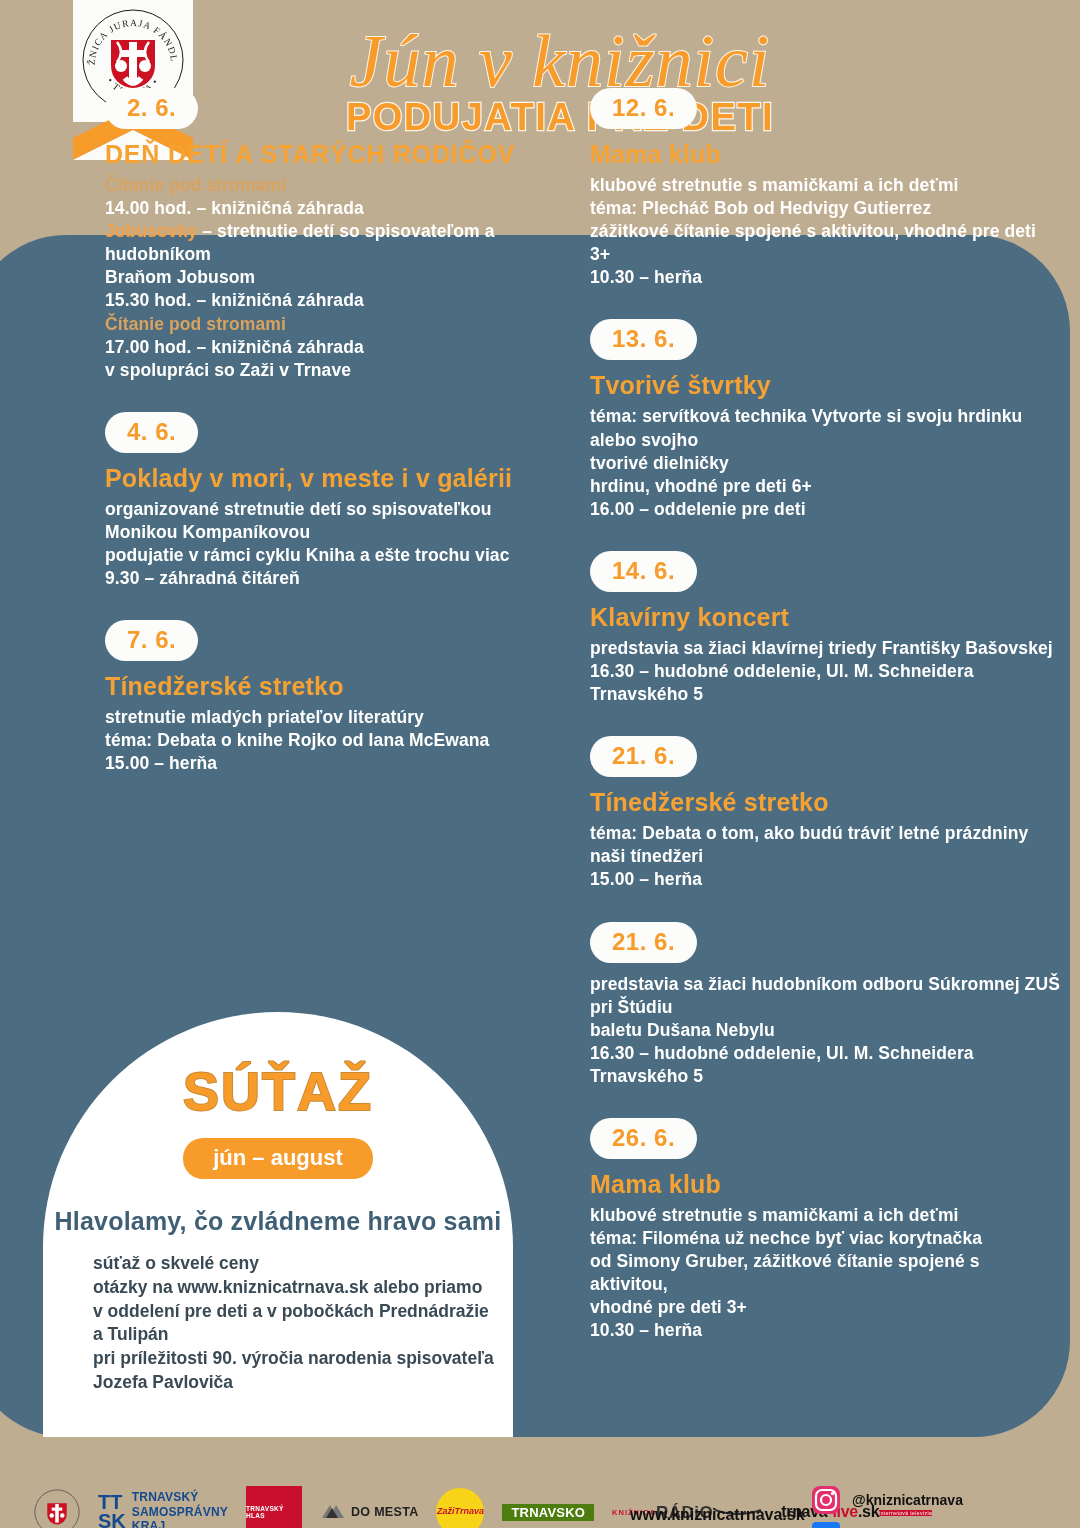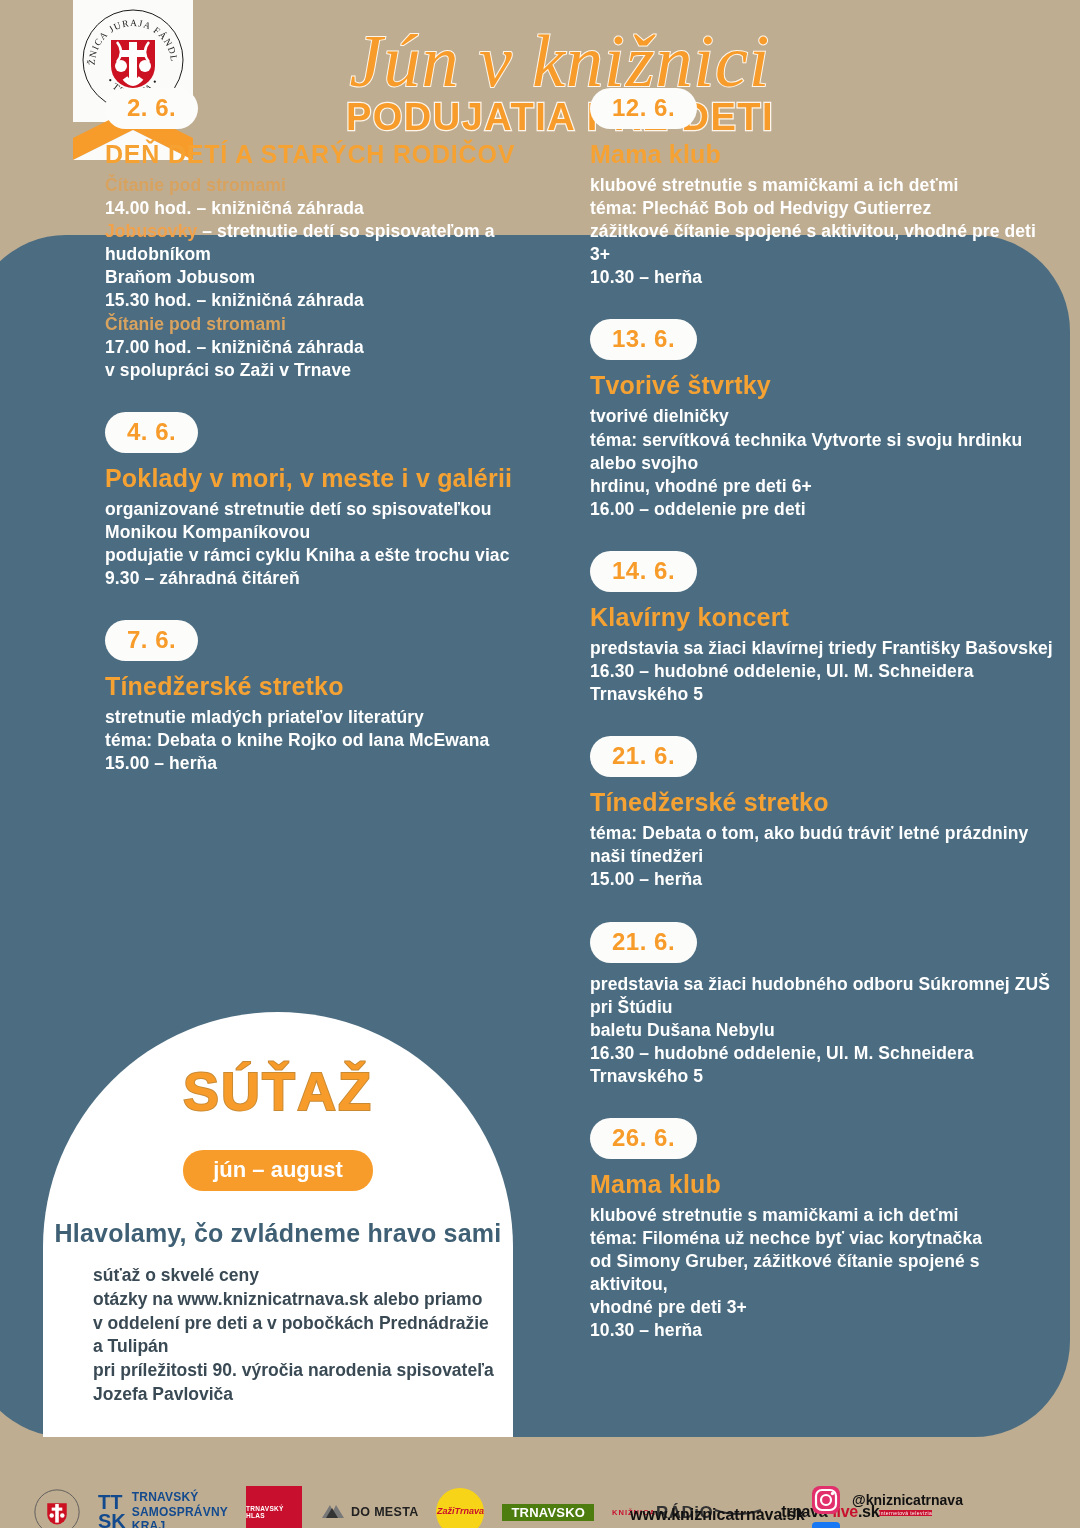--- a/index.html
+++ b/index.html
@@ -146,21 +146,21 @@
   #sutaz-title {
     margin-top: 48px;
     text-align: center;
     font-size: 54px;
     font-weight: bold;
     color: #f79c2a;
     letter-spacing: 2px;
     -webkit-text-stroke: 2px #c98a34;
     paint-order: stroke fill;
   }
-  #sutaz-period-wrap { text-align: center; margin-top: 28px; }
+  #sutaz-period-wrap { text-align: center; margin-top: 16px; }
   #sutaz-period {
     display: inline-block;
     background: #f79c2a;
     color: #ffffff;
     border-radius: 20px;
     padding: 7px 30px 8px;
     font-size: 22px;
     font-weight: bold;
   }
   #sutaz-headline {
@@ -317,35 +317,35 @@
       </div></div>
   </div>
 <div class="column" id="col-right">
     <div class="event"><div class="date-badge"><span>12. 6.</span></div><div class="event-title">Mama klub</div><div class="event-lines">
         <div>klubové stretnutie s mamičkami a ich deťmi</div>
         <div>téma: Plecháč Bob od Hedvigy Gutierrez</div>
         <div>zážitkové čítanie spojené s aktivitou, vhodné pre deti 3+</div>
         <div>10.30 – herňa</div>
       </div></div>
     <div class="event"><div class="date-badge"><span>13. 6.</span></div><div class="event-title">Tvorivé štvrtky</div><div class="event-lines">
+        <div>téma: servítková technika Vytvorte si svoju hrdinku alebo svojho</div>
         <div>tvorivé dielničky</div>
-        <div>téma: servítková technika Vytvorte si svoju hrdinku alebo svojho</div>
         <div>hrdinu, vhodné pre deti 6+</div>
         <div>16.00 – oddelenie pre deti</div>
       </div></div>
     <div class="event"><div class="date-badge"><span>14. 6.</span></div><div class="event-title">Klavírny koncert</div><div class="event-lines">
         <div>predstavia sa žiaci klavírnej triedy Františky Bašovskej</div>
         <div>16.30 – hudobné oddelenie,  Ul. M. Schneidera Trnavského 5</div>
       </div></div>
     <div class="event"><div class="date-badge"><span>21. 6.</span></div><div class="event-title">Tínedžerské stretko</div><div class="event-lines">
         <div>téma: Debata o tom, ako budú tráviť letné prázdniny naši tínedžeri</div>
         <div>15.00 – herňa</div>
       </div></div>
     <div class="event"><div class="date-badge"><span>21. 6.</span></div><div class="event-lines">
-        <div>predstavia sa žiaci hudobného odboru Súkromnej ZUŠ pri Štúdiu</div>
+        <div>predstavia sa žiaci hudobníkom odboru Súkromnej ZUŠ pri Štúdiu</div>
         <div>baletu Dušana Nebylu</div>
         <div>16.30 – hudobné oddelenie, Ul. M. Schneidera Trnavského 5</div>
       </div></div>
     <div class="event"><div class="date-badge"><span>26. 6.</span></div><div class="event-title">Mama klub</div><div class="event-lines">
         <div>klubové stretnutie s mamičkami a ich deťmi</div>
         <div>téma: Filoména už nechce byť viac korytnačka</div>
         <div>od Simony Gruber, zážitkové čítanie spojené s aktivitou,</div>
         <div>vhodné pre deti 3+</div>
         <div>10.30 – herňa</div>
       </div></div>

